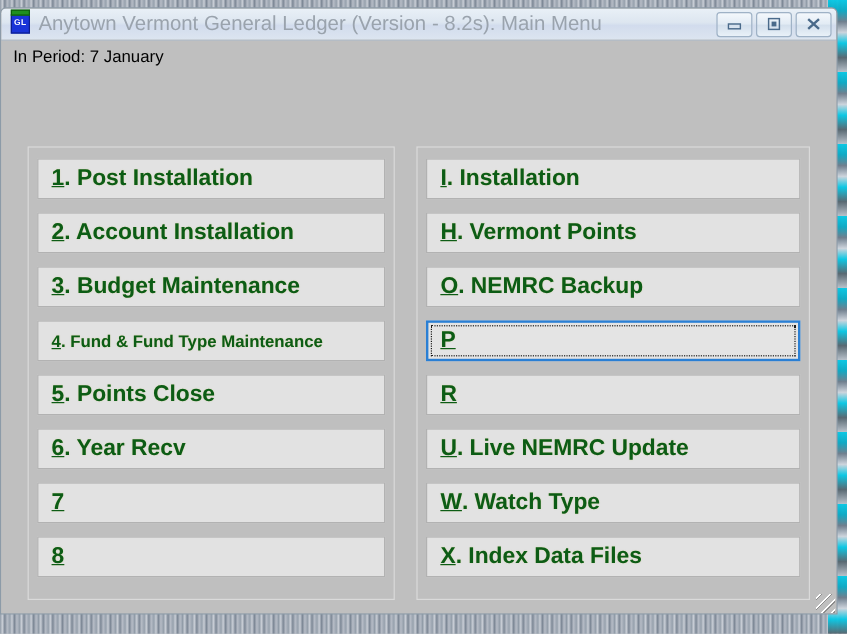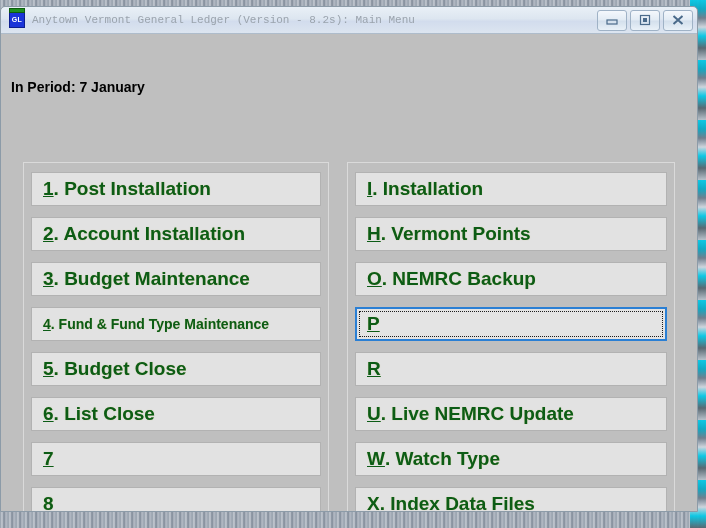--- a/index.html
+++ b/index.html
@@ -90,26 +90,25 @@
     color: #ffffff;
     font-size: 7px;
     font-weight: bold;
     line-height: 14px;
     text-align: center;
     letter-spacing: .5px;
     font-family: "Liberation Sans", sans-serif;
   }
   #title-text {
     flex: 1 1 auto;
-    font-size: 11px;
+    font-size: 17px;
     color: #9aa3ad;
     white-space: nowrap;
     overflow: hidden;
     text-overflow: ellipsis;
-    font-family: Liberation Mono, monospace;
   }
   #win-controls {
     display: flex;
     gap: 3px;
     flex: 0 0 auto;
   }
   .win-btn {
     width: 28px;
     height: 19px;
     border: 1px solid #9fb2c6;
@@ -121,24 +120,23 @@
   .win-btn svg { position: absolute; left: 50%; top: 50%; transform: translate(-50%,-50%); }
 
   
   #period-bar {
     height: 26px;
     background: #bfbfbf;
     display: flex;
     align-items: center;
     padding-left: 10px;
     font-size: 14px;
-    font-weight: bold;
+    font-weight: normal;
     color: #000000;
     box-sizing: border-box;
-    margin-top: 40px;
   }
 
   
   #client {
     position: relative;
     height: 452px;
     background: #bfbfbf;
   }
 
   
@@ -257,25 +255,25 @@
     <div class="menu-btn col-left" style="top:162px">
         <span class="acc">3</span>
         <span>. Budget Maintenance</span>
       </div>
     <div class="menu-btn col-left btn-small" style="top:207px">
         <span class="acc">4</span>
         <span>. Fund &amp; Fund Type Maintenance</span>
       </div>
     <div class="menu-btn col-left" style="top:252px">
         <span class="acc">5</span>
-        <span>. Budget Close</span>
+        <span>. Points Close</span>
       </div>
     <div class="menu-btn col-left" style="top:297px">
         <span class="acc">6</span>
-        <span>. List Close</span>
+        <span>. Year Recv</span>
       </div>
     <div class="menu-btn col-left" style="top:342px">
         <span class="acc">7</span>
       </div>
     <div class="menu-btn col-left" style="top:387px">
         <span class="acc">8</span>
       </div>
 
     <div class="menu-btn col-right" style="top:72px">
         <span class="acc">I</span>

